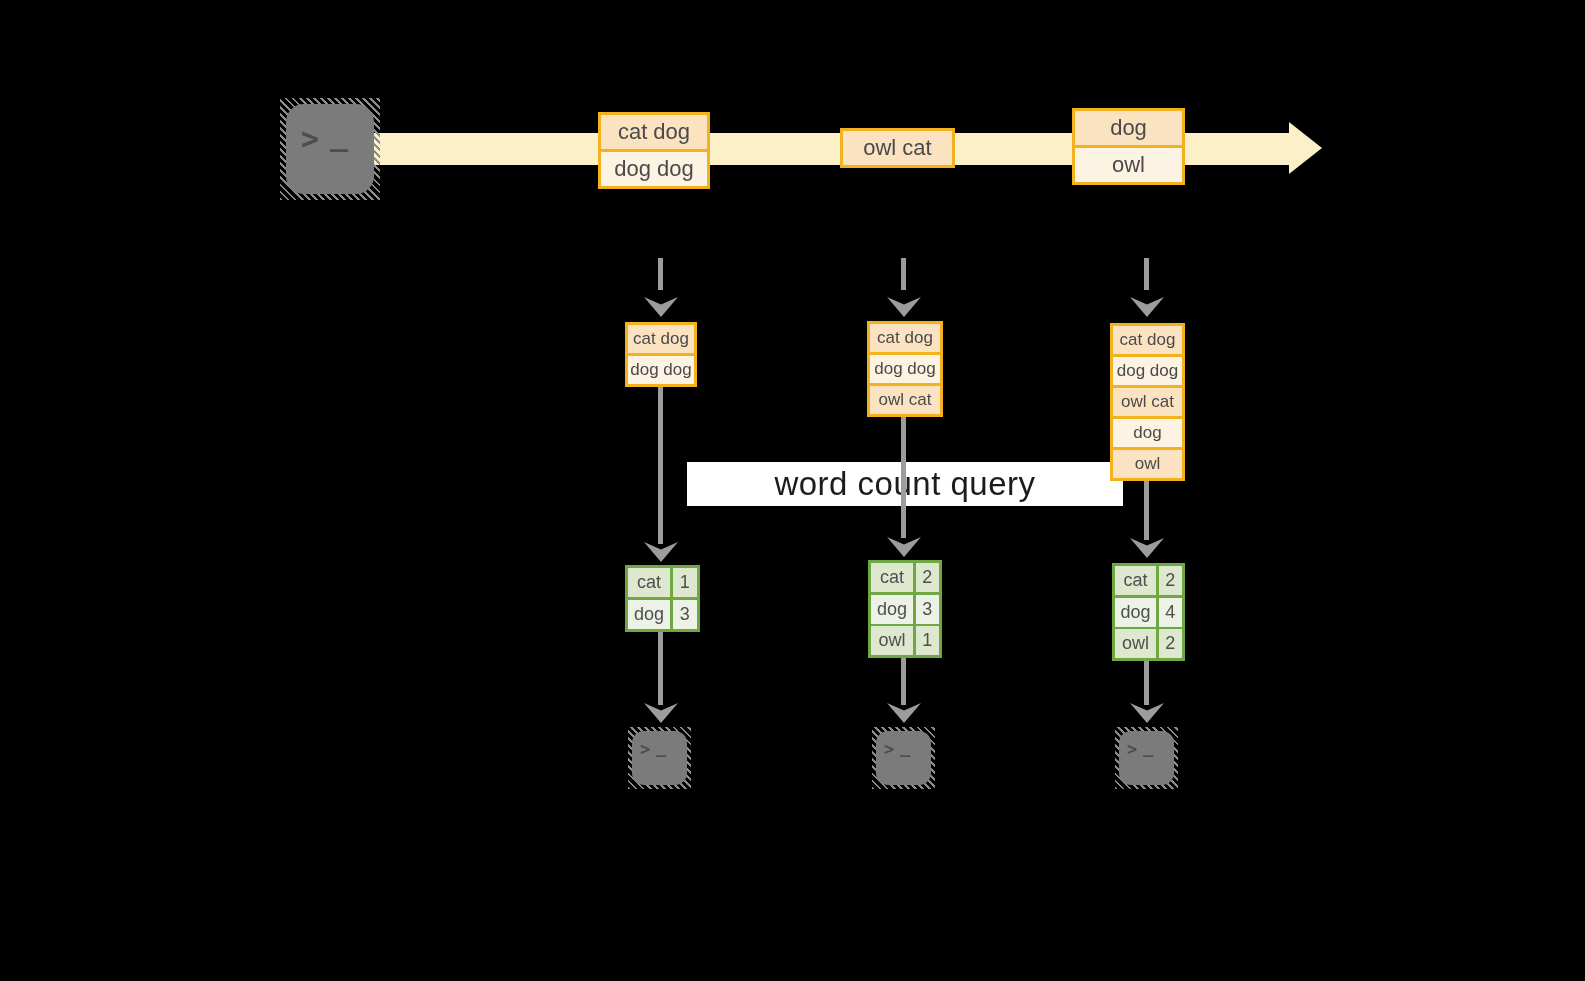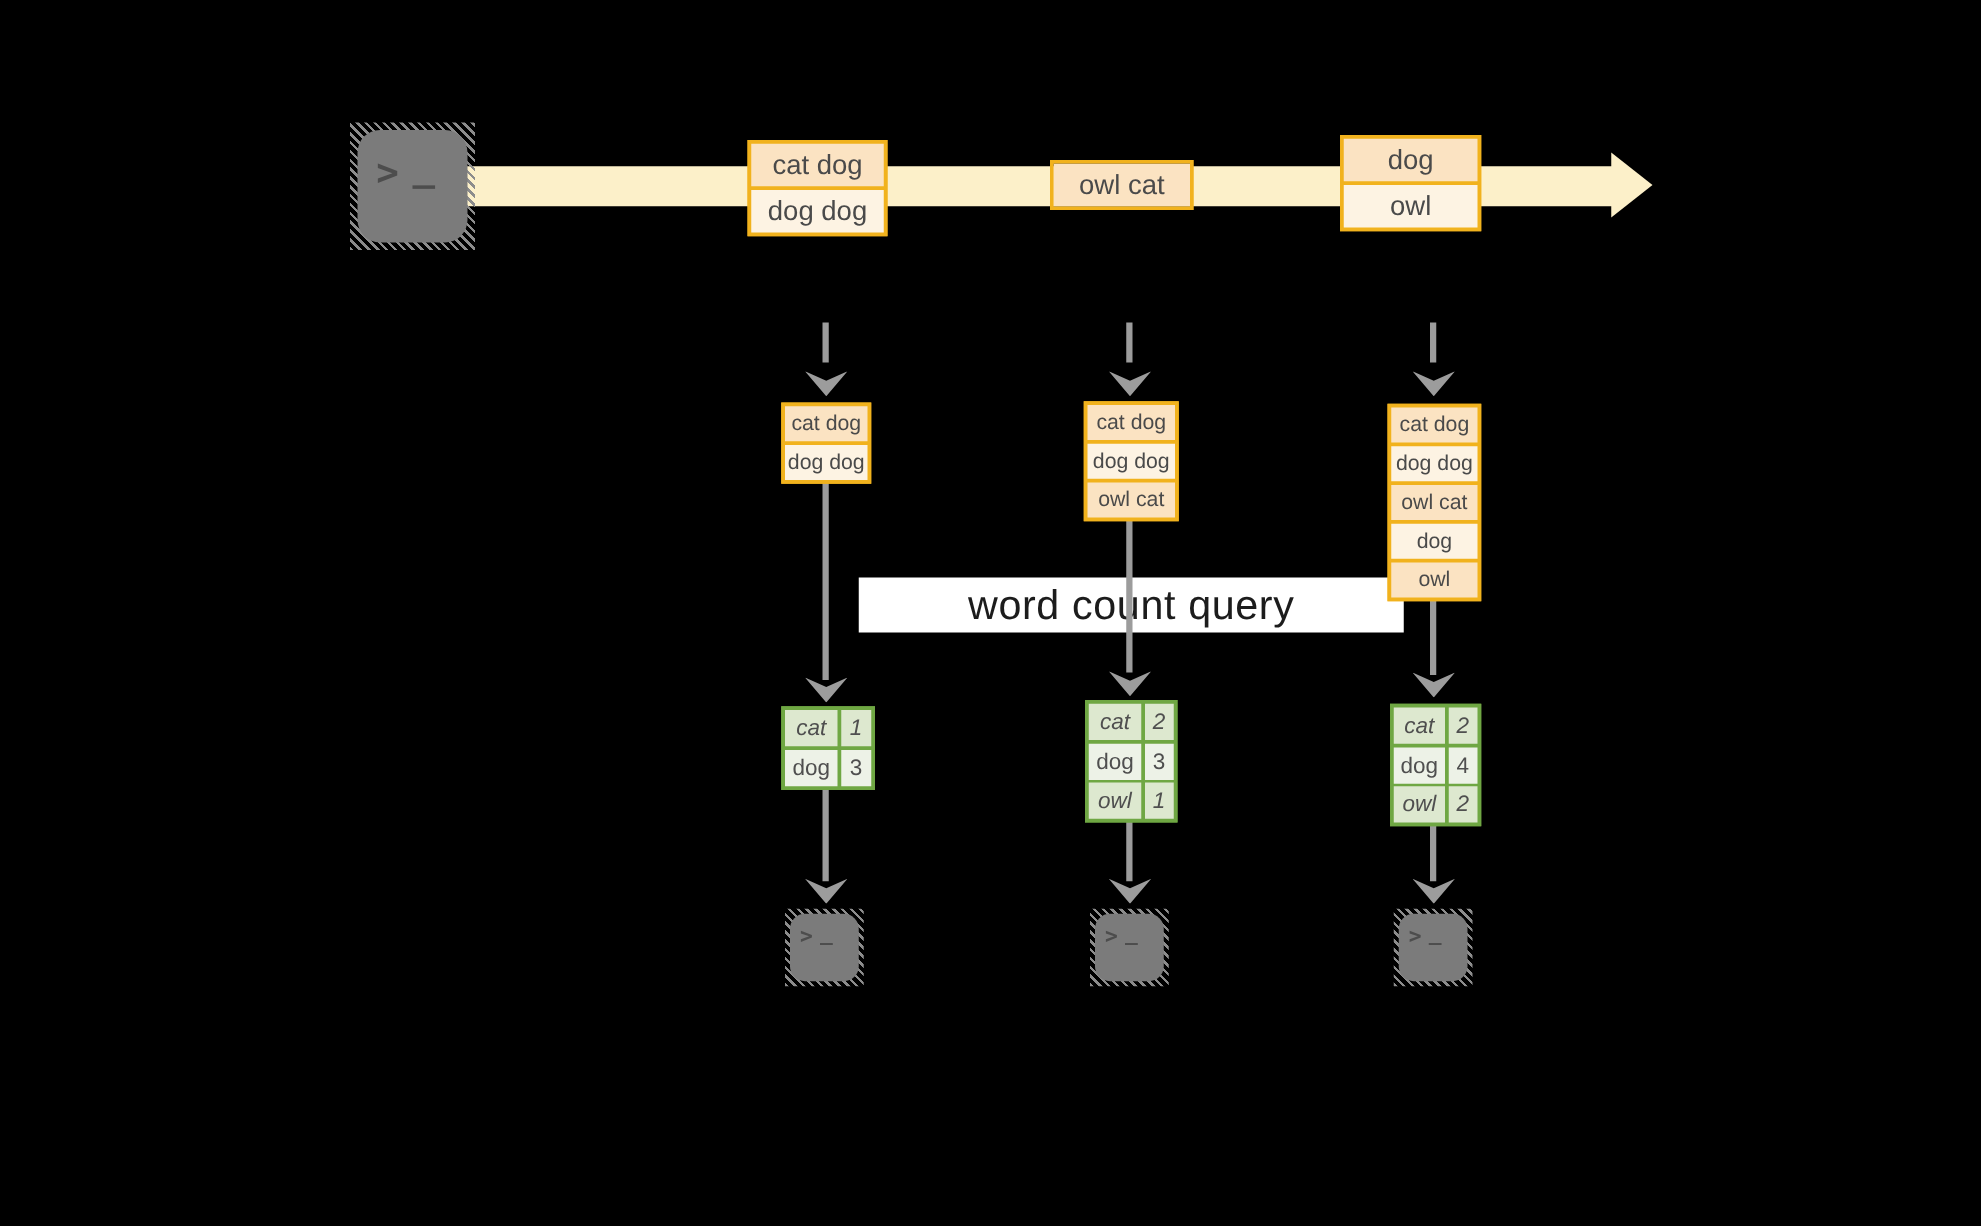--- a/index.html
+++ b/index.html
@@ -81,21 +81,21 @@
   .ta3{left:1144px;top:659px;height:46px;} .th3{left:1130px;top:703px;}
 
   
   .gtable{position:absolute;border:3px solid var(--green);background:var(--green);
     display:grid;gap:2.5px;z-index:4;}
   .g1{left:625px;top:565px;width:75px;grid-template-columns:42px auto;}
   .g2{left:868px;top:560px;width:74px;grid-template-columns:42px auto;}
   .g3{left:1112px;top:563px;width:73px;grid-template-columns:41px auto;}
   .gcell{height:29px;display:flex;align-items:center;justify-content:center;
     font-size:18px;color:#4F4F4F;}
-  .gdark{background:var(--green-dark);font-style:italic;}
+  .gdark{background:var(--green-dark);}
   .glight{background:var(--green-light);}
 </style>
 </head>
 <body>
 
 <div class="canvas">
 
   <div class="stream-band"></div>
   <div class="stream-head"></div>
 

